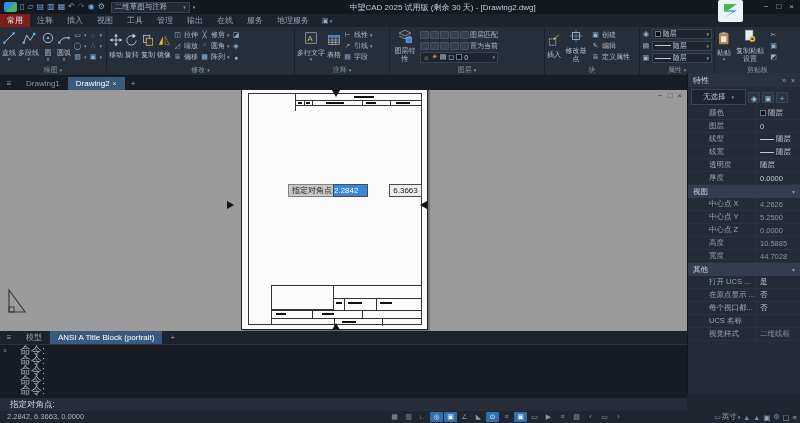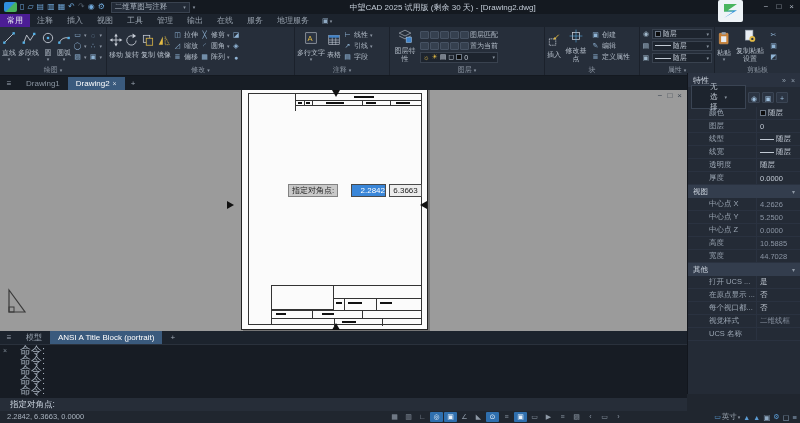--- a/index.html
+++ b/index.html
@@ -13,21 +13,21 @@
 .qi.dim{color:#55606d}
 .ws-combo{display:flex;align-items:center;gap:16px;background:#222a36;border:1px solid #39424f;height:11px;padding:0 3px;font-size:7.5px;color:#aeb8c4;margin-left:3px}
 .title-text{flex:1;text-align:center;font-size:8px;color:#c3ccd7;white-space:nowrap;overflow:hidden;padding-right:70px}
 .brand{position:absolute;right:57px;top:0;width:25px;height:22px;background:#eef3f7;border-radius:2px;z-index:9;display:flex;align-items:center;justify-content:center}
 .brand .s{width:13px;height:14px;background:linear-gradient(160deg,#49b55e 40%,#2f8fe0 60%);clip-path:polygon(0 0,100% 0,30% 45%,100% 45%,0 100%,70% 55%,0 55%)}
 .winctl{display:flex;gap:8px;margin-left:4px;margin-right:2px;z-index:10}
 .winctl span{font-size:8px;color:#aeb6c1;line-height:12px}
 
 .menubar{position:absolute;top:14px;left:0;right:0;height:13px;background:#1c232d;display:flex;align-items:center;font-size:8px}
 .mtab{padding:0 7px;height:13px;line-height:13px;color:#97a1ad}
-.mtab.act{background:#4c1d95;color:#e8edf3}
+.mtab.act{background:#7f1d1d;color:#e8edf3}
 .mextra{margin-left:6px;display:flex;align-items:center;gap:1px;color:#8fa9c2;font-size:7px}
 
 .ribbon{position:absolute;top:27px;left:0;right:0;height:49px;background:#262e3a;border-bottom:1px solid #141920;display:flex}
 .panel{height:100%;border-right:1px solid #1b212b;display:flex;flex-direction:column;flex:none}
 .pbody{flex:1;display:flex;align-items:center;padding:1px 2px;gap:2px;overflow:hidden}
 .plabel{height:10px;font-size:7px;color:#8d97a4;text-align:center;line-height:10px;display:flex;align-items:center;justify-content:center;gap:2px}
 .rbtn{display:flex;flex-direction:column;align-items:center;justify-content:center;color:#b6bfca;flex:none}
 .rbtn .lbl{font-size:7px;white-space:nowrap;line-height:8px;text-align:center}
 .rbtn .lbl.two{white-space:normal;width:26px}
 .dd{font-size:5px;color:#8d97a4;line-height:4px}
@@ -59,29 +59,29 @@
 .pframe{position:absolute;left:6px;top:4px;right:5px;bottom:4px;border:1px solid #333}
 .htab{position:absolute;left:46px;right:-1px;top:-1px;height:13px;border:1px solid #333}
 .hr{position:absolute;left:0;right:0;top:6px;border-top:1px solid #333}
 .vl{position:absolute;top:6px;bottom:0;width:1px;background:#333}
 .bk{position:absolute;background:#111;height:2px}
 .tick{position:absolute;left:46px;top:12px;height:5px;width:1px;background:#333}
 .tblock{position:absolute;left:22px;right:-1px;bottom:-1px;height:40px;border:1px solid #333}
 .ucs{position:absolute;left:6px;bottom:12px}
 .tip{position:absolute;top:94px;height:13px;font-size:8px;display:flex;align-items:center}
 .tipl{left:288px;background:#c9c9c9;border:1px solid #828282;color:#1c1c1c;padding:0 3px}
-.tipx{left:351px;width:35px;background:#3a86d8;border:1px solid #4a4a4a;color:#fff;justify-content:flex-end}
+.tipx{left:333px;width:35px;background:#3a86d8;border:1px solid #4a4a4a;color:#fff;justify-content:flex-start}
 .tipy{left:389px;width:33px;background:#ececec;border:1px solid #4a4a4a;color:#1c1c1c;justify-content:center}
 .arr{position:absolute;width:0;height:0}
 
 .props{position:absolute;top:73px;left:687px;width:113px;height:321px;background:#242b36;border-left:1px solid #12161d;font-size:7.5px}
 .pp-head{height:14px;display:flex;align-items:center;padding:0 5px;color:#cdd5df;background:#2a3240;font-size:8px}
 .pp-hic{margin-left:auto;display:flex;gap:5px;color:#93a0ae;font-size:7px}
 .pp-sel{height:20px;display:flex;align-items:center;gap:2px;padding:0 3px}
-.pp-combo{width:55px;height:24px;background:#1d242e;border:1px solid #3a4453;display:flex;align-items:center;padding:0 18px;color:#c3ccd7;gap:2px}
+.pp-combo{width:55px;height:16px;background:#1d242e;border:1px solid #3a4453;display:flex;align-items:center;padding:0 11px;color:#c3ccd7;gap:2px}
 .pp-combo .dd{margin-left:auto}
 .pp-tool{width:12px;height:11px;font-size:7px;color:#9fc0de;text-align:center;line-height:11px;background:#2b3442;border:1px solid #3a4453;border-radius:1px}
 .pp-sec{height:13px;background:#333d4d;display:flex;align-items:center;padding:0 5px;color:#d2dae4}
 .pp-sec .dd{margin-left:auto;font-size:6px}
 .pp-row{height:13px;display:flex;align-items:center;border-bottom:1px solid #2a3240;padding-left:21px}
 .pp-row .lb{width:47px;color:#9aa5b2;white-space:nowrap;overflow:hidden;flex:none}
 .pp-row .vl2{flex:1;color:#c2cad4;display:flex;align-items:center;gap:2px;border-left:1px solid #2a3240;height:100%;padding-left:3px;white-space:nowrap;overflow:hidden}
 .pp-row .vl2.dim{color:#8b95a4}
 .lnsw{width:14px;border-top:1px solid #c2cad4;display:inline-block}
 
@@ -691,29 +691,29 @@
           <span>否</span>
         </span>
       </div>
     <div class="pp-row">
         <span class="lb">每个视口都...</span>
         <span class="vl2">
           <span>否</span>
         </span>
       </div>
     <div class="pp-row">
+        <span class="lb">UCS 名称</span>
+        <span class="vl2">
+          <span></span>
+        </span>
+      </div>
+    <div class="pp-row">
         <span class="lb">视觉样式</span>
         <span class="vl2 dim">
           <span>二维线框</span>
-        </span>
-      </div>
-    <div class="pp-row">
-        <span class="lb">UCS 名称</span>
-        <span class="vl2">
-          <span></span>
         </span>
       </div>
   </div>
 
   <div class="laytabs">
     <span class="dham">≡</span>
     <span class="ltab">模型</span>
     <span class="ltab act">ANSI A Title Block (portrait)</span>
     <span class="ltab">+</span>
   </div>

